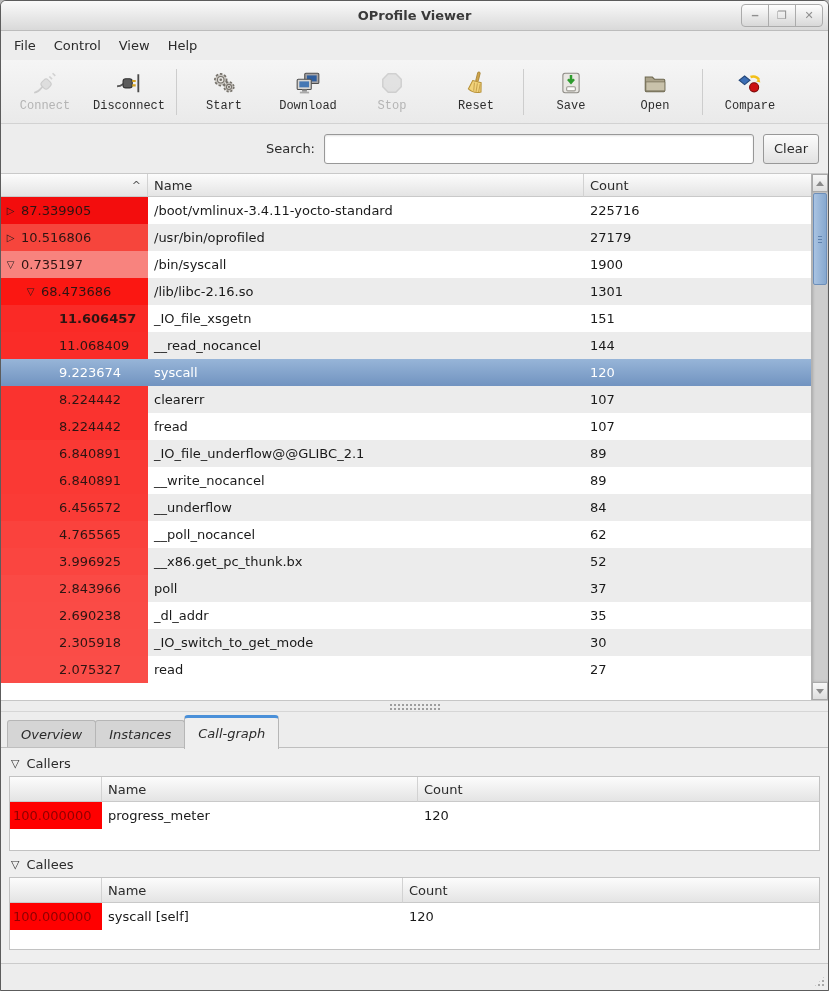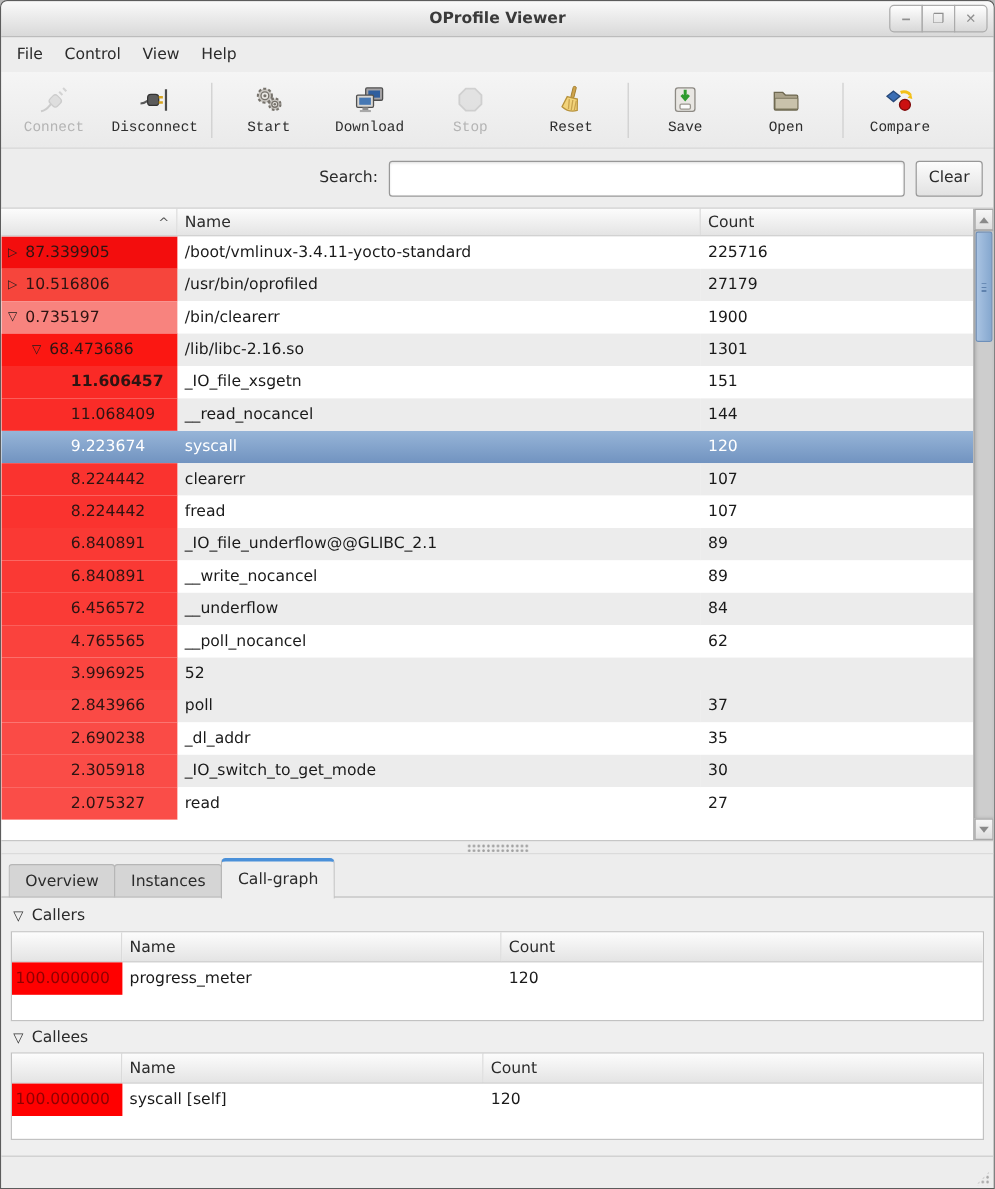--- a/index.html
+++ b/index.html
@@ -75,21 +75,21 @@
     background:repeating-linear-gradient(#5f82ae 0 1px, transparent 1px 3px); }
   .tri-up, .tri-down{ width:0; height:0; border-left:4px solid transparent; border-right:4px solid transparent; }
   .tri-up{ border-bottom:5px solid #8a8a8a; }
   .tri-down{ border-top:5px solid #8a8a8a; }
   
   .splitter{ height:12px; flex:0 0 12px; background:#ededed; border-top:1px solid #c6c6c6; border-bottom:1px solid #d6d6d6;
     display:flex; align-items:center; justify-content:center; }
   .grip{ width:52px; height:7px;
     background-image:radial-gradient(#9e9e9e 1px, transparent 1.2px); background-size:4px 4px; }
   
-  .tabbar{ height:36px; flex:0 0 36px; display:flex; align-items:flex-end; padding-left:6px; position:relative; background:#ededed; }
+  .tabbar{ height:36px; flex:0 0 36px; display:flex; align-items:flex-end; padding-left:6px; position:relative; background:#ededed;font-style:italic; }
   .tabbar::after{ content:""; position:absolute; left:0; right:0; bottom:0; height:1px; background:#bfbfbf; }
   .tab{ height:28px; padding:0 13px; background:#d5d5d5; border:1px solid #b6b6b6; border-bottom:none;
     border-radius:3px 3px 0 0; display:flex; align-items:center; color:#2b2b2b; margin-right:-1px; }
   .tab.active{ height:34px; background:#efefef; border-top:3px solid #4a90d9; border-radius:4px 4px 0 0;
     position:relative; z-index:2; margin-bottom:-1px; }
   
   .panel{ flex:1; background:#efefef; padding:2px 8px 0 8px; overflow:hidden; }
   .exp-row{ height:26px; display:flex; align-items:center; gap:7px; padding-left:2px; }
   .exp-glyph{ font-size:11px; color:#333; }
   .exp-label{ color:#2b2b2b; }
@@ -257,21 +257,21 @@
               <span class="pct-text">10.516806</span>
             </div>
             <div class="c-name">/usr/bin/oprofiled</div>
             <div class="c-count">27179</div>
           </div>
           <div class="row ind0">
             <div class="c-pct" style="background: rgb(248, 131, 126);">
               <span class="expander">▽</span>
               <span class="pct-text">0.735197</span>
             </div>
-            <div class="c-name">/bin/clearerr</div>
+            <div class="c-name">/bin/syscall</div>
             <div class="c-count">1900</div>
           </div>
           <div class="row alt ind1">
             <div class="c-pct" style="background: rgb(251, 23, 18);">
               <span class="expander">▽</span>
               <span class="pct-text">68.473686</span>
             </div>
             <div class="c-name">/lib/libc-2.16.so</div>
             <div class="c-count">1301</div>
           </div>
@@ -345,20 +345,21 @@
               <span class="pct-text">4.765565</span>
             </div>
             <div class="c-name">__poll_nocancel</div>
             <div class="c-count">62</div>
           </div>
           <div class="row alt ind2">
             <div class="c-pct" style="background: rgb(250, 69, 64);">
               <span class="expander"></span>
               <span class="pct-text">3.996925</span>
             </div>
+            <div class="c-name">__x86.get_pc_thunk.bx</div>
             <div class="c-count">52</div>
           </div>
           <div class="row alt ind2">
             <div class="c-pct" style="background: rgb(250, 74, 69);">
               <span class="expander"></span>
               <span class="pct-text">2.843966</span>
             </div>
             <div class="c-name">poll</div>
             <div class="c-count">37</div>
           </div>

